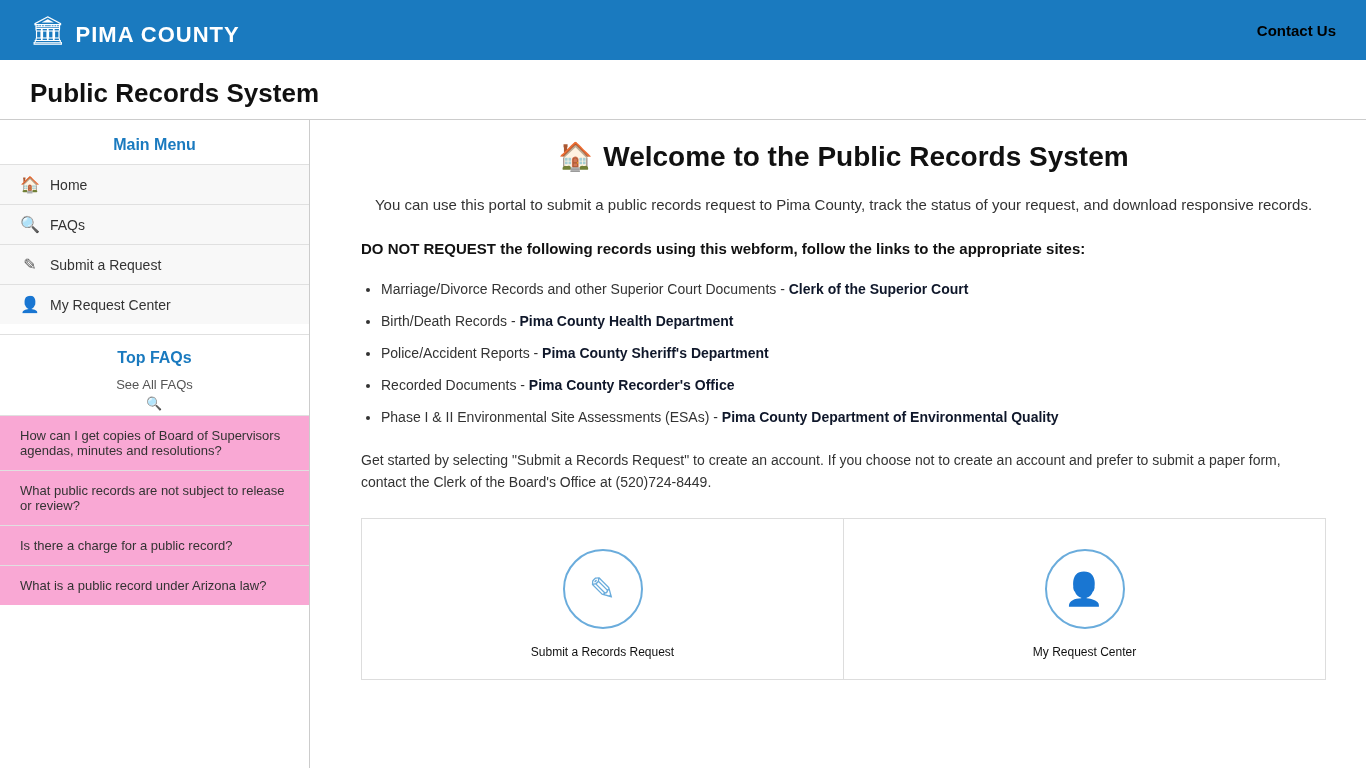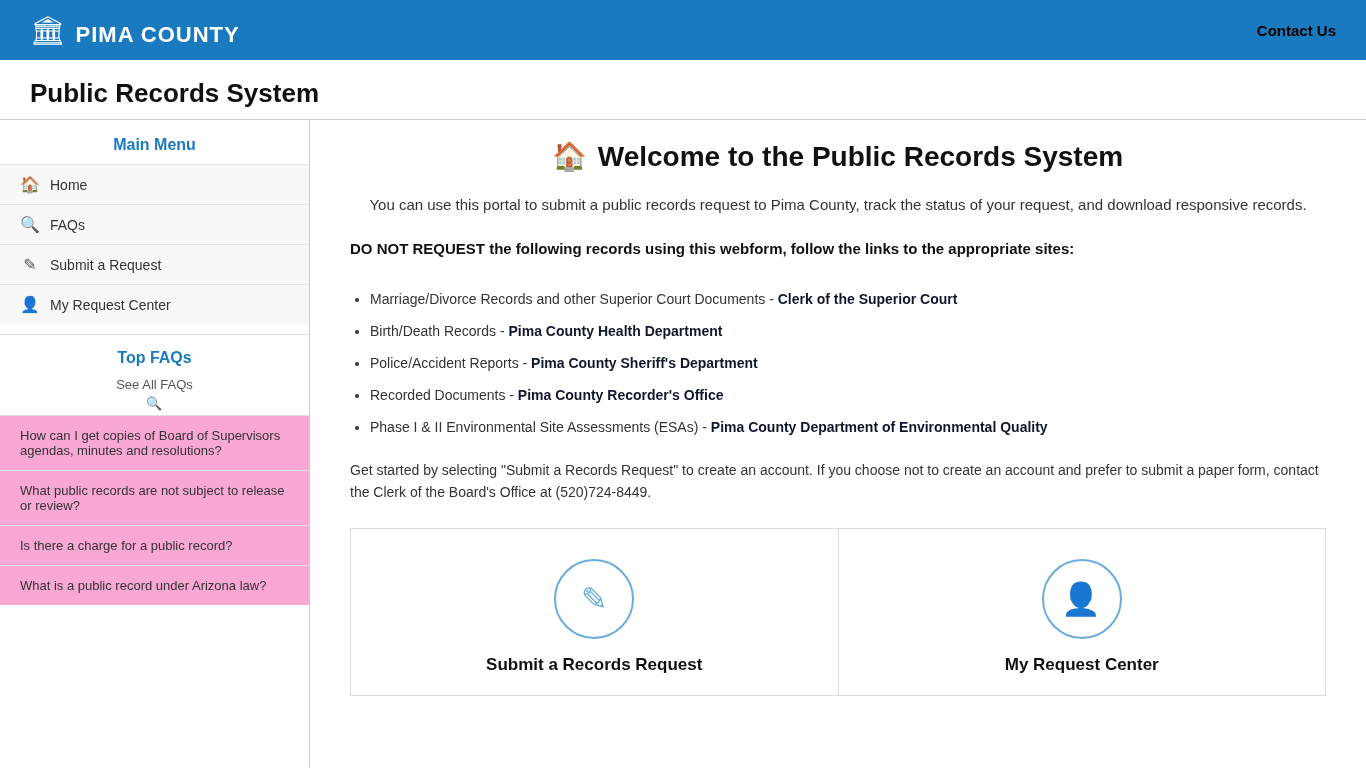--- a/index.html
+++ b/index.html
@@ -47,20 +47,21 @@
     .page-title {
       font-size: 26px;
       font-weight: bold;
       color: #111;
     }
 
     
     .main-layout {
       display: flex;
       min-height: calc(768px - 120px);
+      gap: 11px;
     }
 
     
     .sidebar {
       width: 310px;
       min-width: 310px;
       border-right: 1px solid #ccc;
       padding: 0;
     }
     .sidebar-section {
@@ -150,21 +151,21 @@
       text-align: center;
       font-size: 15px;
       color: #333;
       margin-bottom: 20px;
       line-height: 1.6;
     }
     .do-not-text {
       font-weight: bold;
       font-size: 15px;
       color: #111;
-      margin-bottom: 24px;
+      margin-bottom: 14px;
       line-height: 1.6;
     }
     .records-list {
       margin: 0 0 18px 20px;
       line-height: 2;
       font-size: 14px;
     }
     .records-list li {
       margin-bottom: 4px;
     }
@@ -205,22 +206,22 @@
       border-radius: 50%;
       border: 2px solid #6aacdc;
       display: flex;
       align-items: center;
       justify-content: center;
       font-size: 32px;
       color: #6aacdc;
       margin-bottom: 16px;
     }
     .card-label {
-      font-size: 17px;
-      font-weight: bold;
+      font-size: 12px;
+      font-weight: normal;
       color: #111;
       text-align: center;
     }
   </style>
 </head>
 <body>
 
 <header class="header">
   <div class="header-logo">
     <span class="header-logo-icon">🏛</span>

